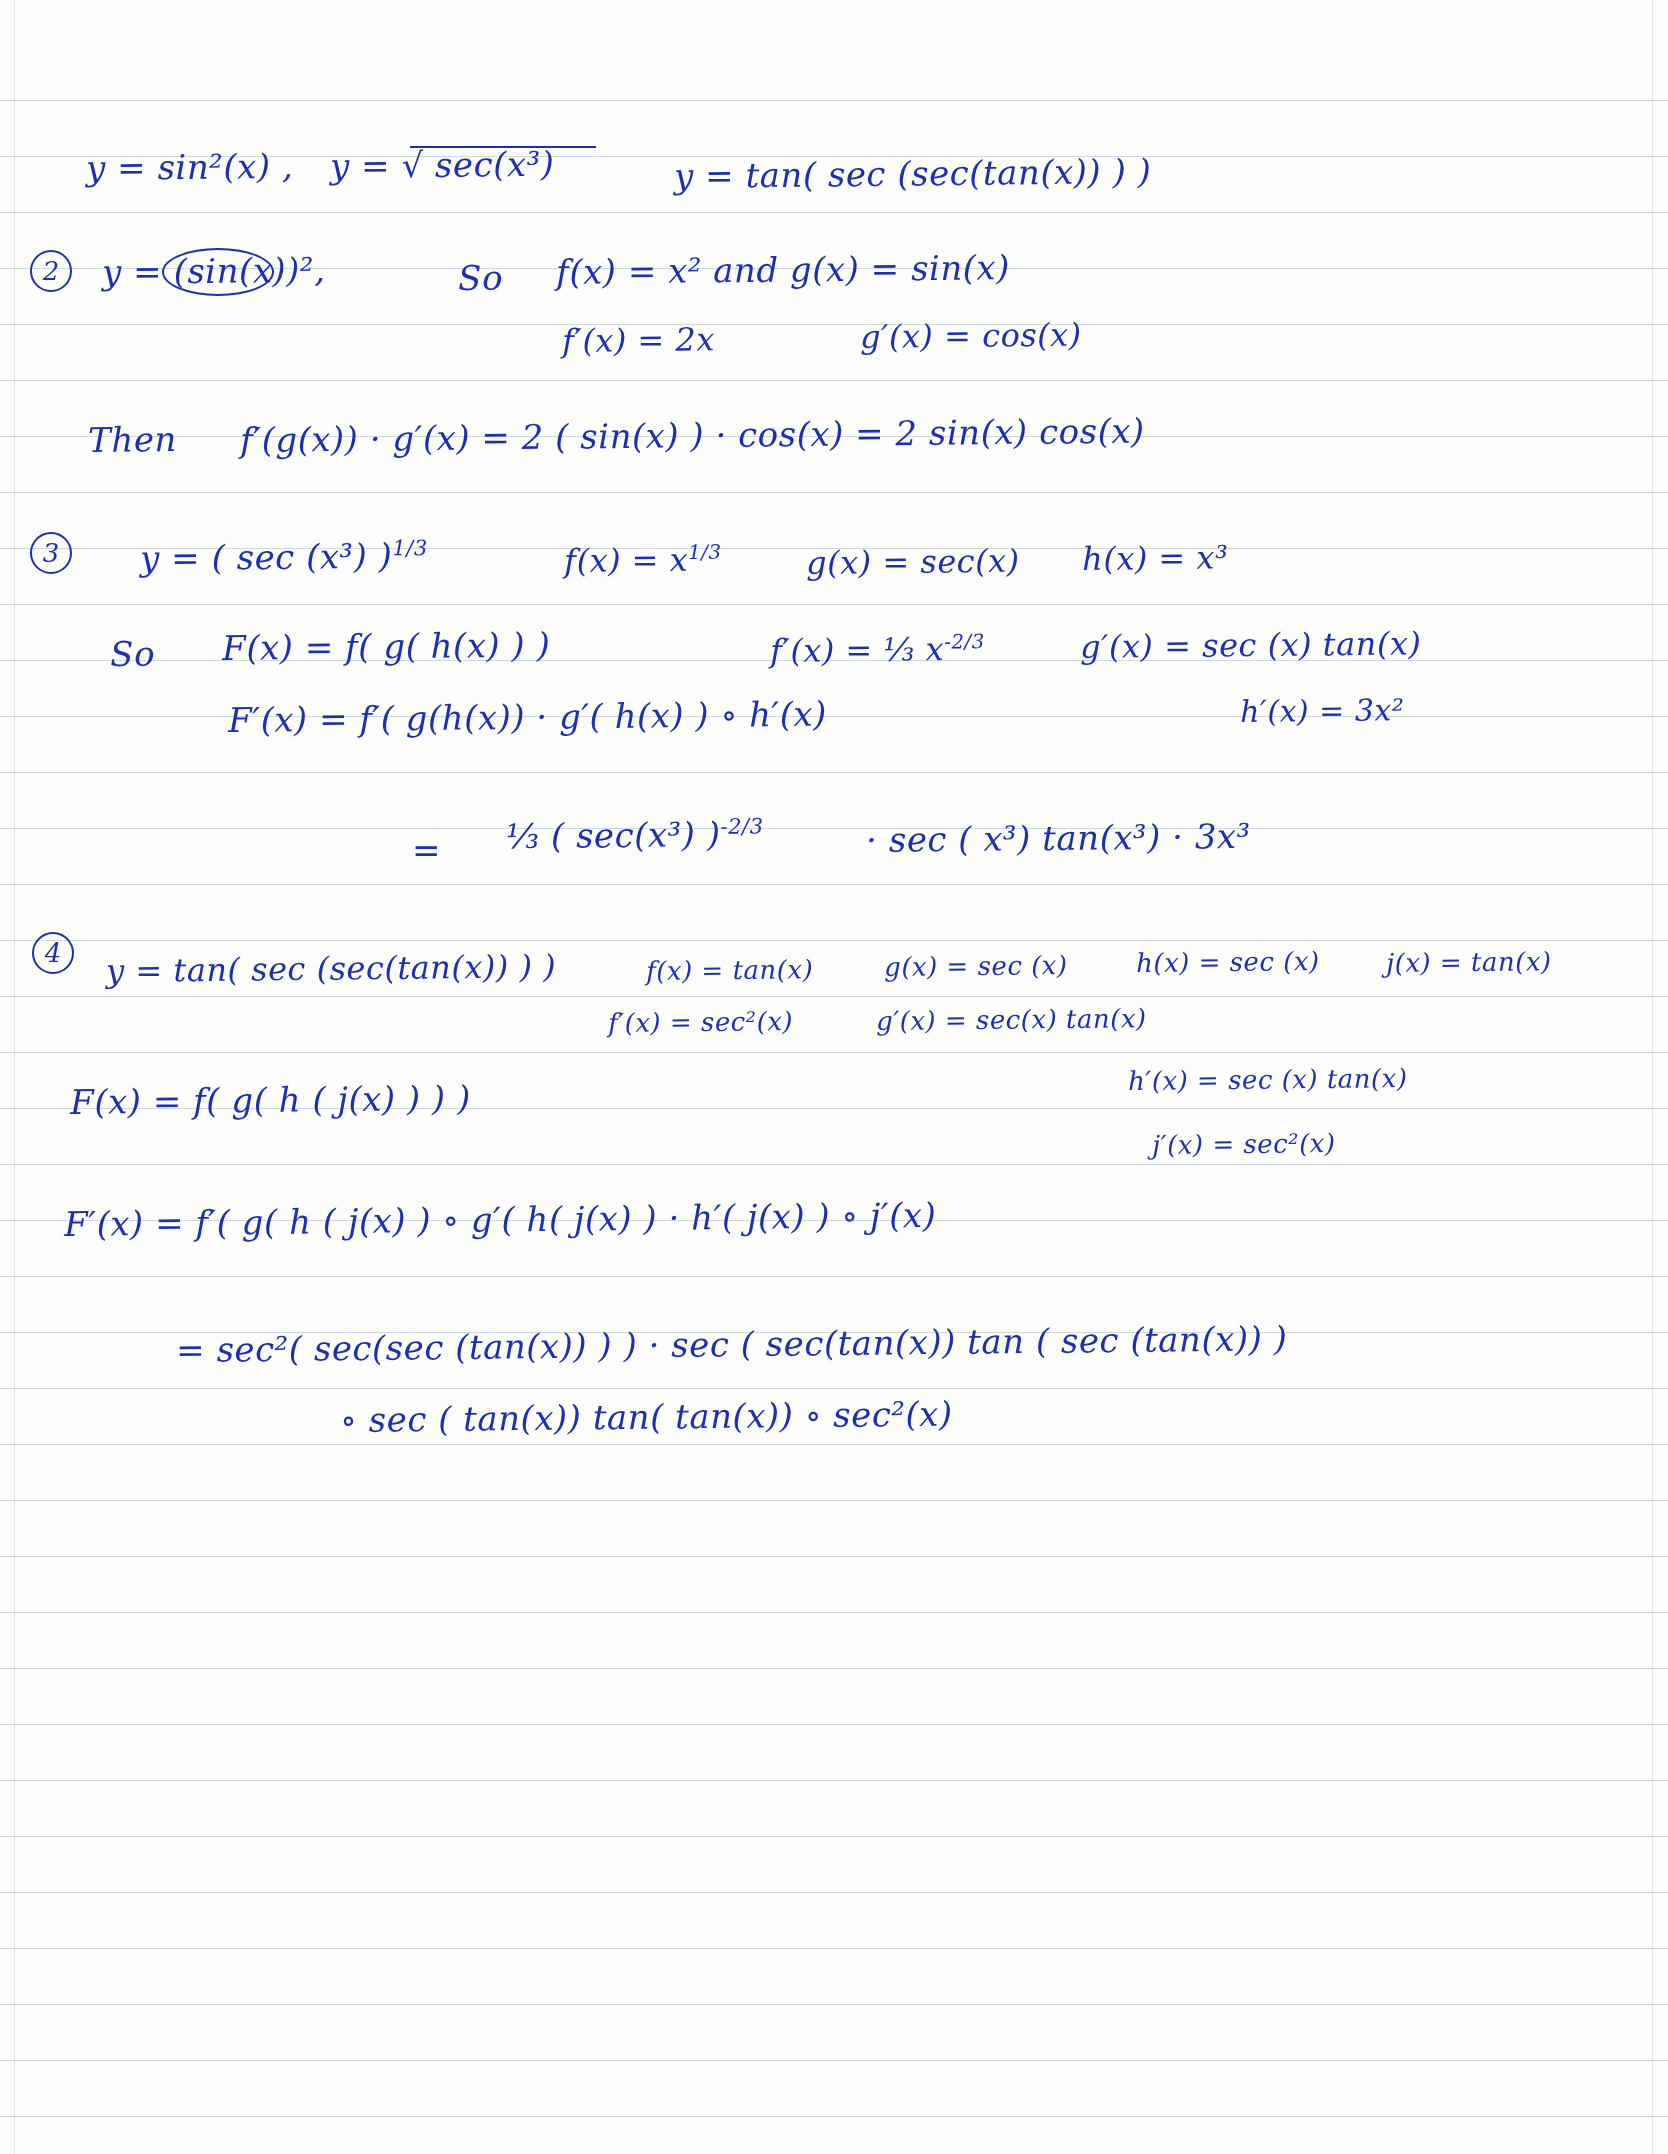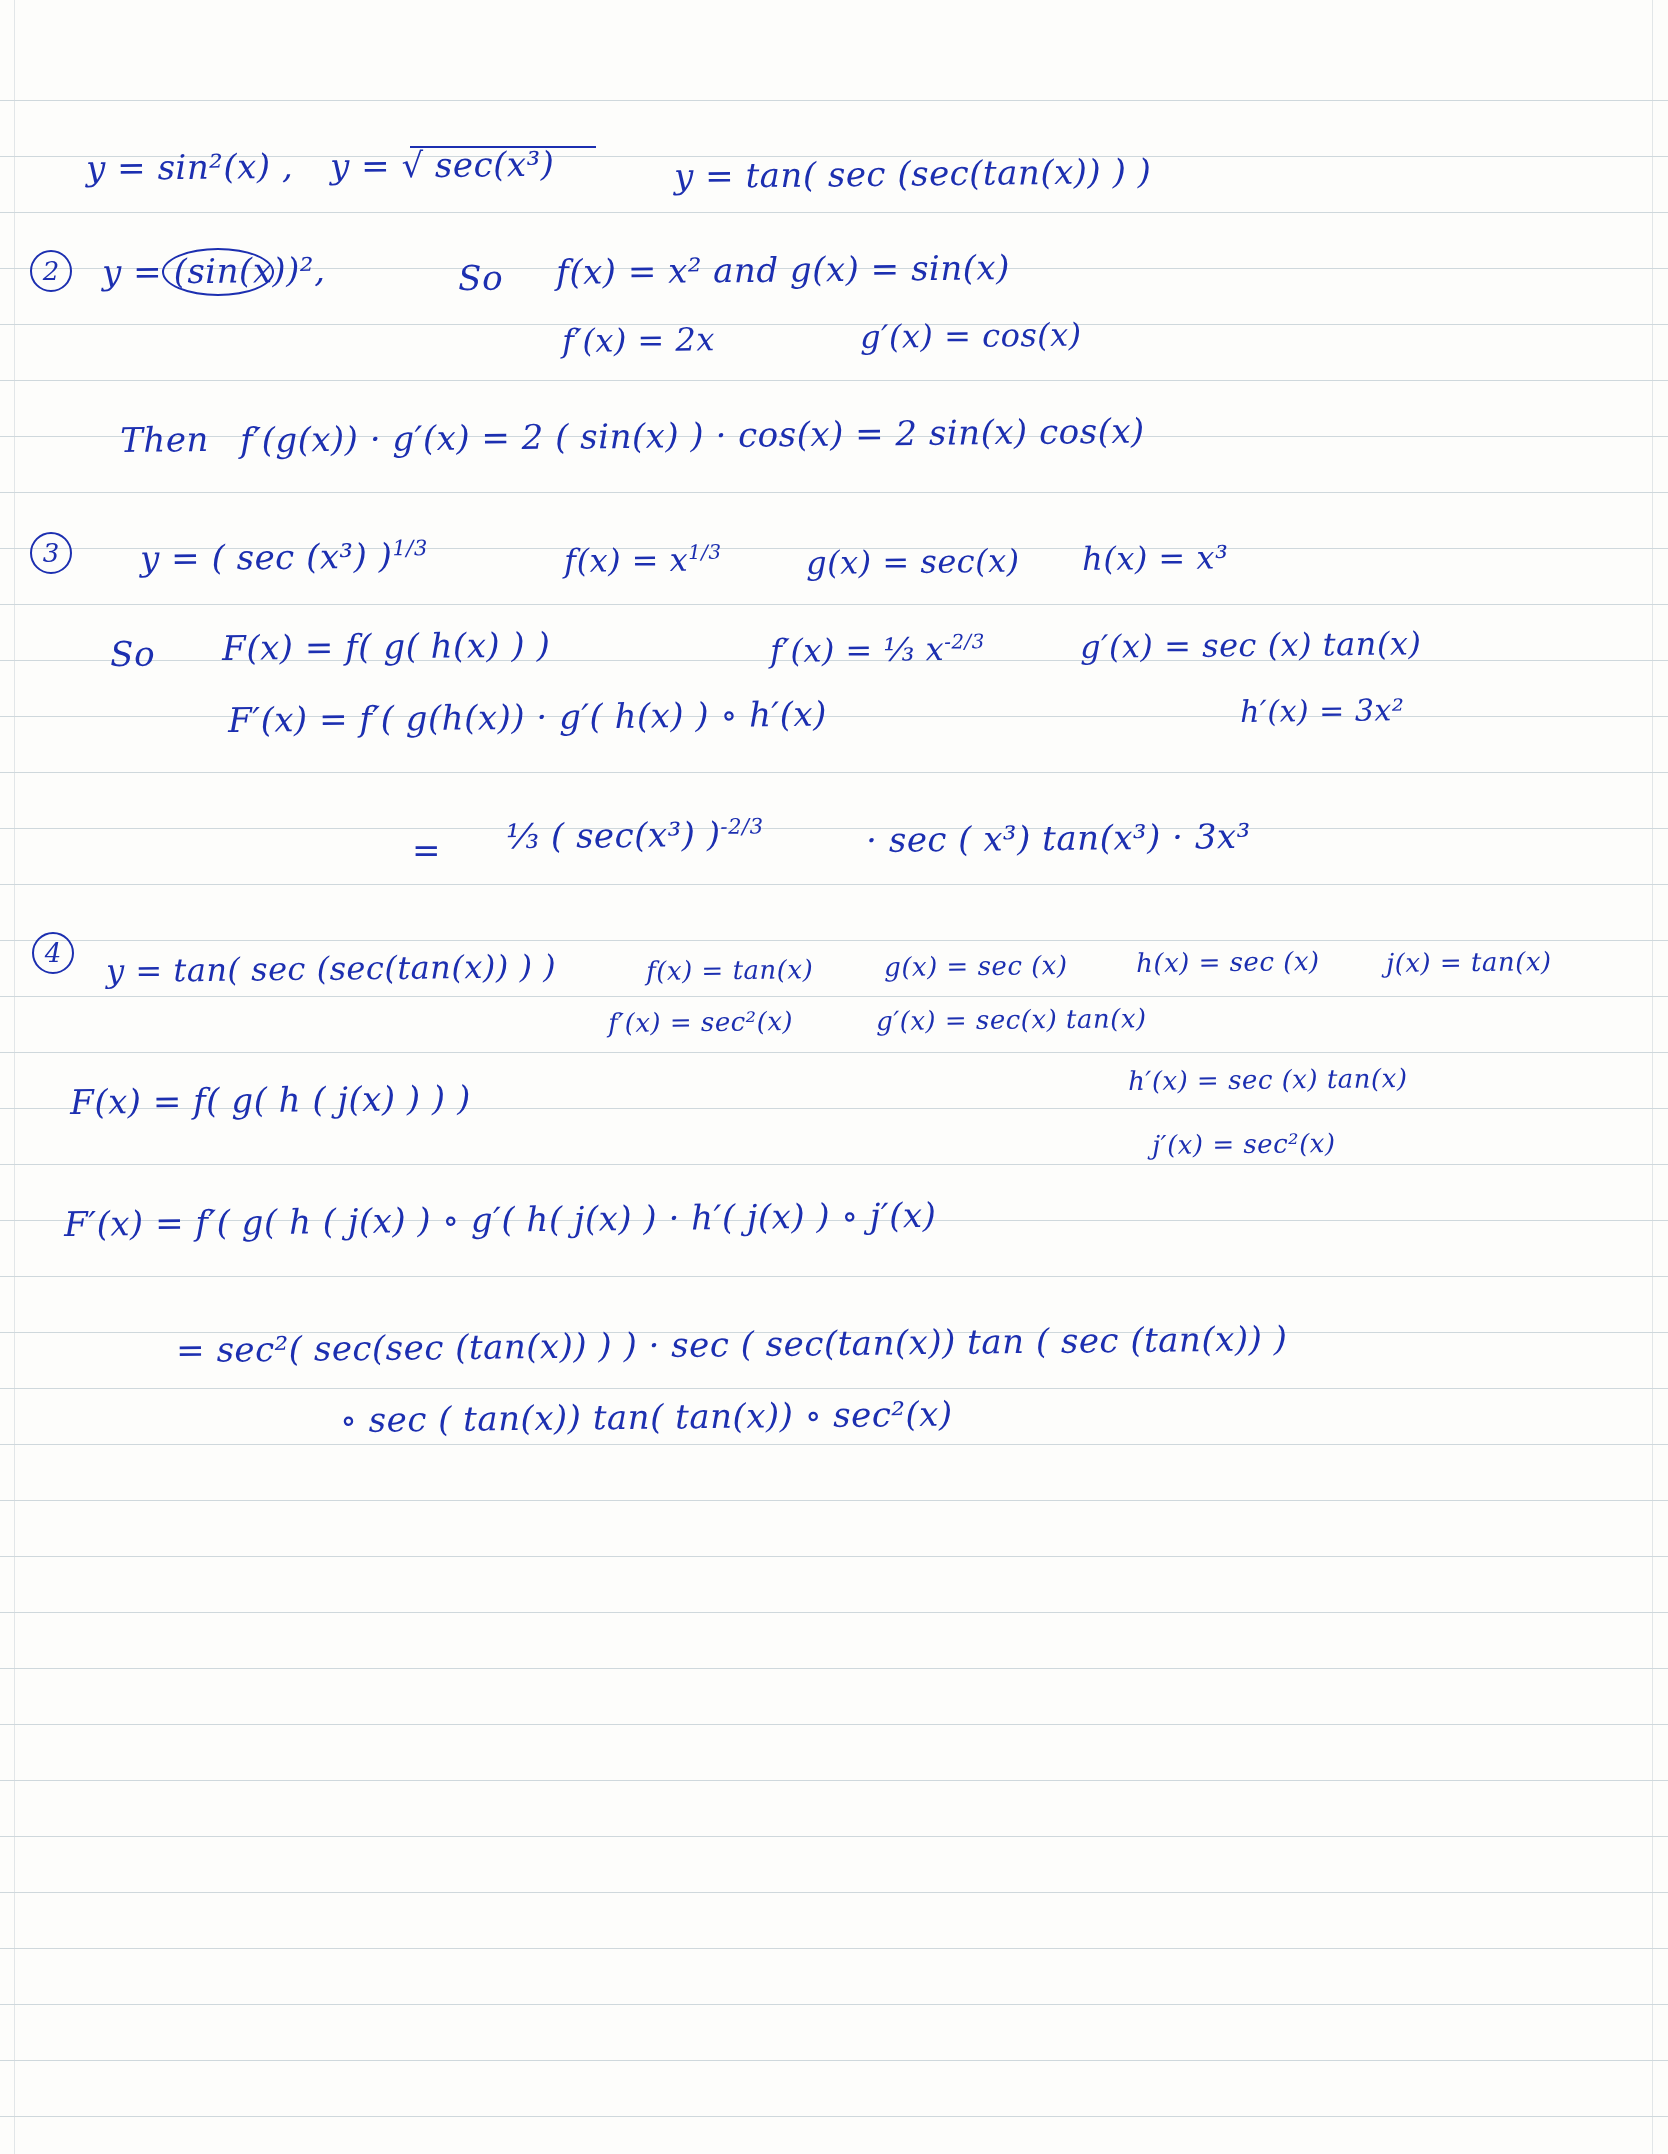--- a/index.html
+++ b/index.html
@@ -139,21 +139,21 @@
 
   <div class="circnum" style="left:30px; top:250px;">2</div>
   <div class="ink s34 tilt2" style="left:102px; top:252px;">y = (sin(x))²,</div>
   <div class="ellipse" style="left:162px; top:248px; width:108px; height:44px; border-radius:50%;"></div>
   <div class="ink s34 tilt2" style="left:458px; top:258px;">So</div>
   <div class="ink s34 tilt2" style="left:556px; top:252px;">f(x) = x²  and  g(x) = sin(x)</div>
 
   <div class="ink s32 tilt2" style="left:562px; top:322px;">f′(x) = 2x</div>
   <div class="ink s32 tilt2" style="left:860px; top:318px;">g′(x) = cos(x)</div>
 
-  <div class="ink s34 tilt2" style="left:120px; top:420px;text-align:right;">Then</div>
+  <div class="ink s34 tilt2" style="left:88px; top:420px;text-align:right;">Then</div>
   <div class="ink s34 tilt2" style="left:240px; top:420px;">f′(g(x)) · g′(x) = 2 ( sin(x) ) · cos(x)  =  2 sin(x) cos(x)</div>
 
   <div class="circnum" style="left:30px; top:532px;">3</div>
   <div class="ink s34 tilt2" style="left:140px; top:538px;">
     <span>y = ( sec (x³) )</span><sup>1/3</sup>
   </div>
   <div class="ink s32 tilt2" style="left:564px; top:542px;">
     <span>f(x) = x</span><sup>1/3</sup>
   </div>
   <div class="ink s32 tilt2" style="left:806px; top:544px;">g(x) = sec(x)</div>

